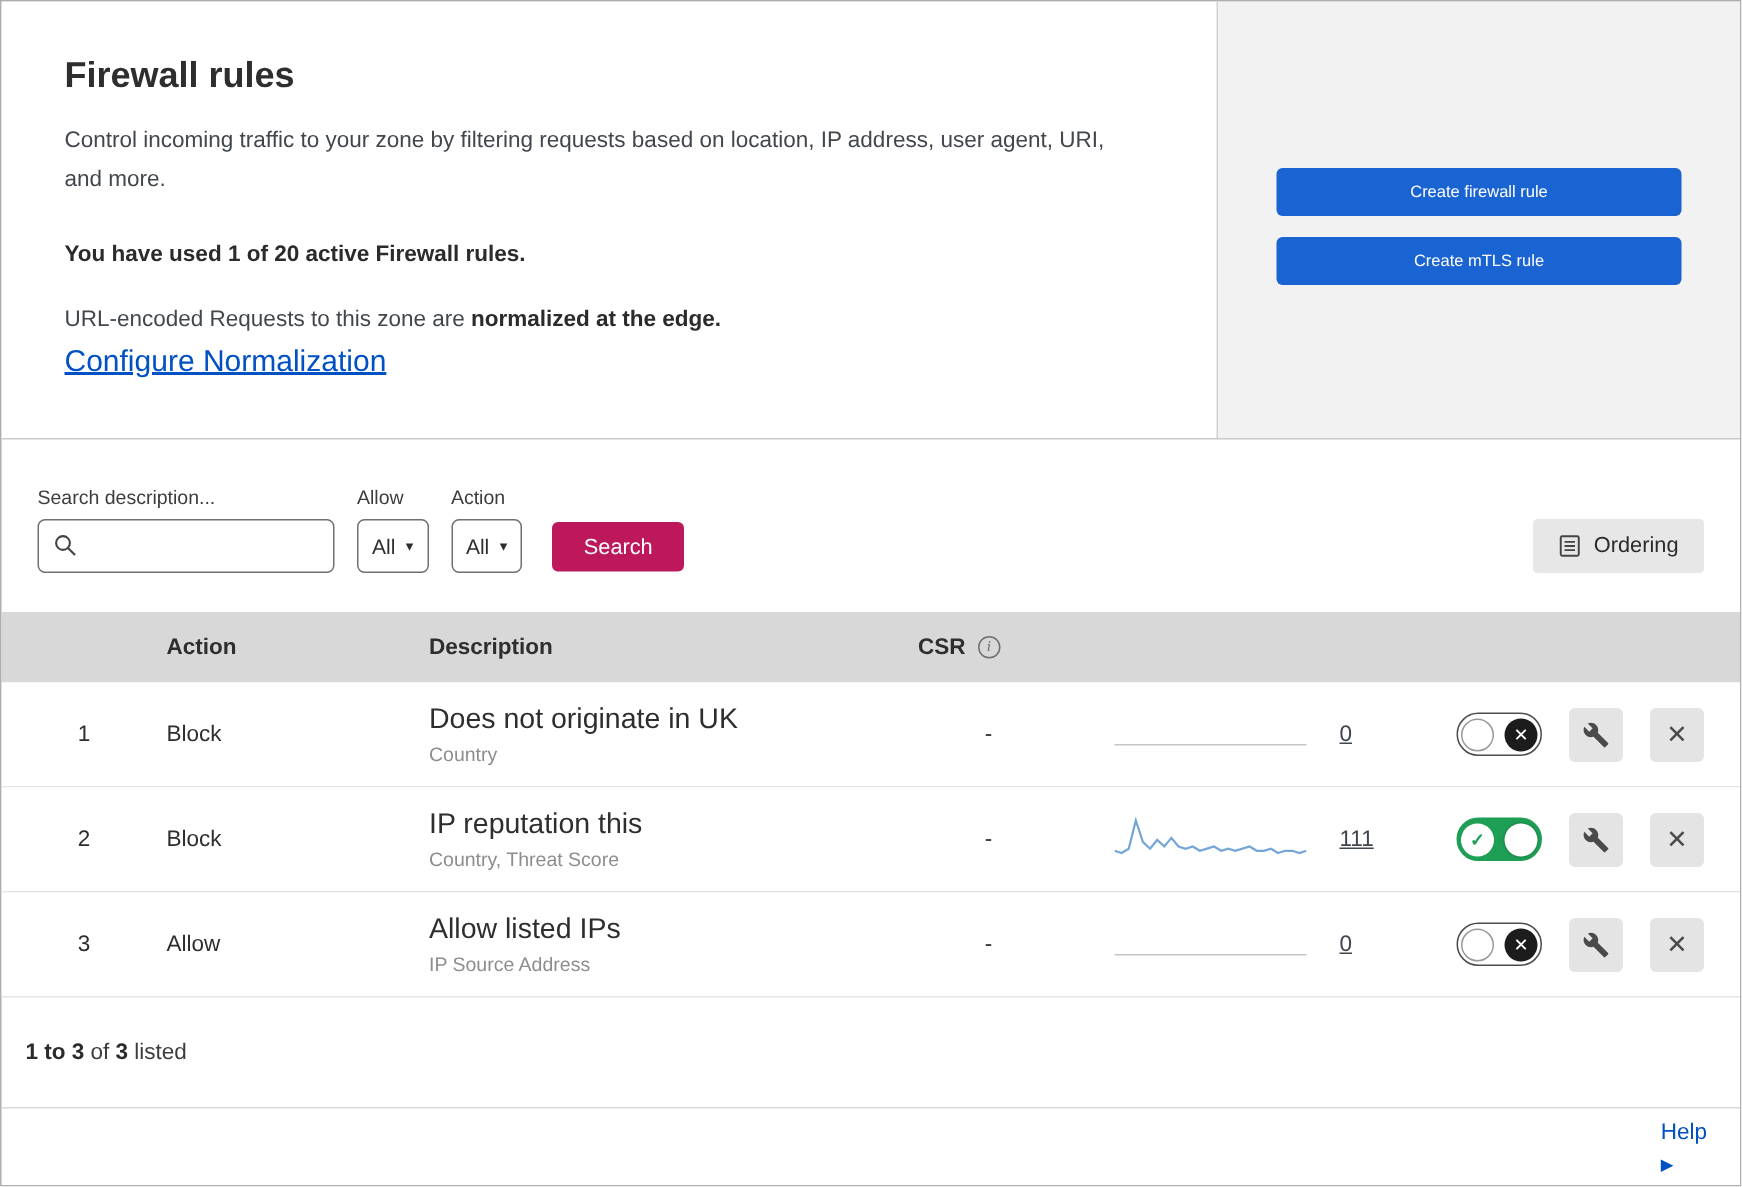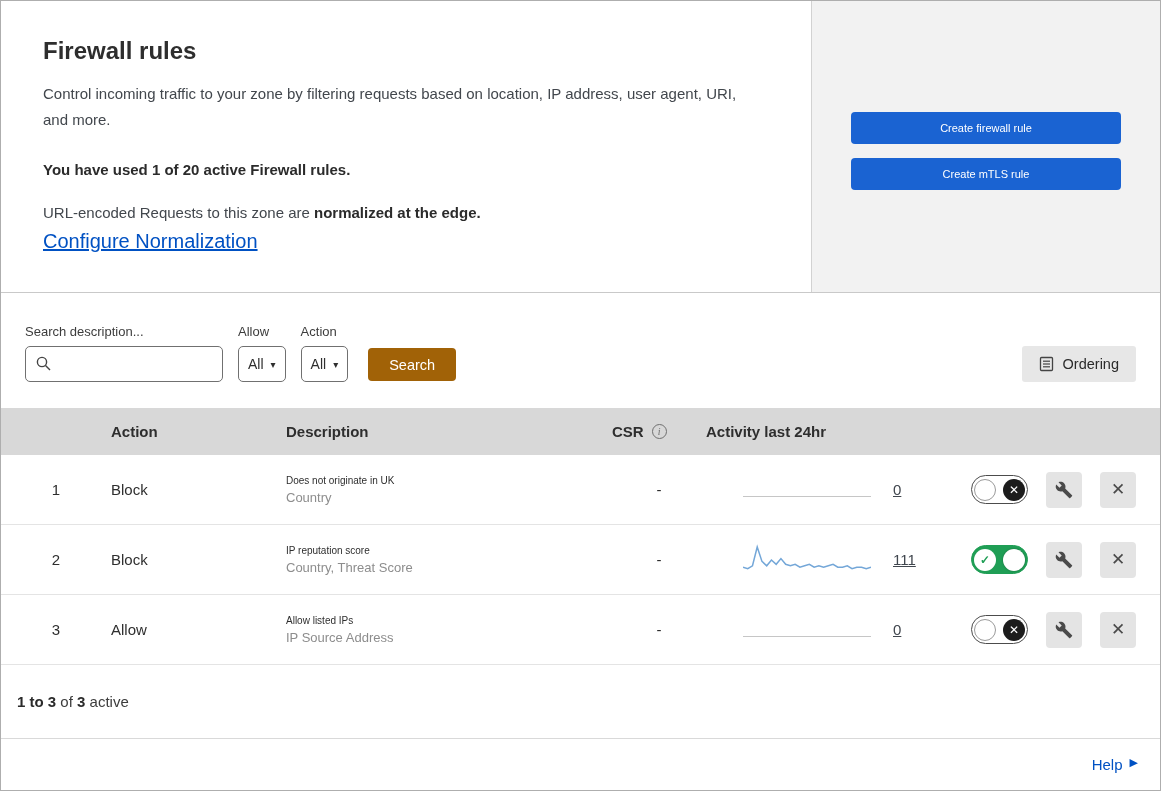--- a/index.html
+++ b/index.html
@@ -124,21 +124,21 @@
     gap: 7px;
     padding: 0 9px;
     font-size: 14px;
     color: #2e2e2e;
     cursor: pointer;
   }
   .caret { font-size: 10px; color: #2e2e2e; }
   .search-btn {
     height: 33px;
     padding: 0 21px;
-    background: #a16207;
+    background: #be185d;
     color: #fff;
     border: none;
     border-radius: 4px;
     font-size: 14.5px;
     font-family: inherit;
     margin-bottom: 1px;
     margin-left: 5px;
     cursor: pointer;
     margin-top: 33px;
   }
@@ -185,21 +185,21 @@
     font-style: italic;
     font-family: "Liberation Serif", serif;
   }
   .rule-row {
     height: 70px;
     border-bottom: 1px solid #e4e4e4;
     background: #fff;
   }
   .cell-index { text-align: center; font-size: 15px; color: #2e2e2e; }
   .cell-action { font-size: 15px; color: #2e2e2e; }
-  .cell-desc .main { font-size: 10px; color: #2e2e2e; }
+  .cell-desc .main { font-size: 19px; color: #2e2e2e; }
   .cell-desc .sub { font-size: 13px; color: #8d8d8d; margin-top: 4px; }
   .cell-csr { text-align: center; font-size: 15px; color: #2e2e2e; }
   .cell-activity {
     display: flex;
     align-items: center;
     gap: 22px;
     padding-left: 37px;
   }
   .flat-line {
     width: 128px;
@@ -284,20 +284,21 @@
     align-items: center;
     justify-content: flex-end;
     padding-right: 22px;
   }
   .help-link {
     display: flex;
     gap: 7px;
     color: #0051c3;
     font-size: 15px;
     cursor: pointer;
+    flex-direction: column;
   }
   .help-arrow { font-size: 11px; }
 </style>
 </head>
 <body>
 
 <div class="page">
 
   <div class="top-band">
     <div class="intro-card">
@@ -351,21 +352,20 @@
   </div>
 
   <div class="grid-row table-header">
     <div></div>
     <div>Action</div>
     <div>Description</div>
     <div class="csr-head">
       <span>CSR</span>
       <span class="info-icon">i</span>
     </div>
-    <div>Activity last 24hr</div>
     <div></div>
   </div>
 
   <div class="grid-row rule-row">
     <div class="cell-index">1</div>
     <div class="cell-action">Block</div>
     <div class="cell-desc">
       <div class="main">Does not originate in UK</div>
       <div class="sub">Country</div>
     </div>
@@ -387,21 +387,21 @@
       <button class="icon-btn">
         <span>✕</span>
       </button>
     </div>
   </div>
 
   <div class="grid-row rule-row">
     <div class="cell-index">2</div>
     <div class="cell-action">Block</div>
     <div class="cell-desc">
-      <div class="main">IP reputation score</div>
+      <div class="main">IP reputation this</div>
       <div class="sub">Country, Threat Score</div>
     </div>
     <div class="cell-csr">-</div>
     <div class="cell-activity">
       <div class="spark-holder"><svg width="128" height="34" viewBox="0 0 128 34">
             <polyline points="0,24.2 4.7407407407407405,25.7 9.481481481481481,22.8 14.222222222222221,4.0 18.962962962962962,18.4 23.703703703703702,22.8 28.444444444444443,17.0 33.18518518518518,21.3 37.925925925925924,15.6 42.666666666666664,21.3 47.407407407407405,22.8 52.148148148148145,21.3 56.888888888888886,24.2 61.629629629629626,22.8 66.37037037037037,21.3 71.11111111111111,24.2 75.85185185185185,22.8 80.5925925925926,24.2 85.33333333333333,22.8 90.07407407407408,21.3 94.81481481481481,24.2 99.55555555555556,24.2 104.29629629629629,22.8 109.03703703703704,25.7 113.77777777777777,24.2 118.51851851851852,24.2 123.25925925925925,25.7 128,24.2" fill="none" stroke="#74a7d8" stroke-width="1.5"></polyline>
           </svg></div>
       <a class="activity-count">111</a>
     </div>
     <div class="cell-controls">
@@ -442,21 +442,21 @@
           <path fill="#4a4a4a" d="M22.7 19l-9.1-9.1c.9-2.3.4-5-1.5-6.9-2-2-5-2.4-7.4-1.3L9 6 6 9 1.6 4.7C.4 7.1.9 10.1 2.9 12.1c1.9 1.9 4.6 2.4 6.9 1.5l9.1 9.1c.4.4 1 .4 1.4 0l2.3-2.3c.5-.4.5-1.1.1-1.4z"></path>
         </svg>
       </button>
       <button class="icon-btn">
         <span>✕</span>
       </button>
     </div>
   </div>
 
   <div class="footer-info">
-    <span><b>1 to 3</b><span> of </span><b>3</b><span> active</span></span>
+    <span><b>1 to 3</b><span> of </span><b>3</b><span> listed</span></span>
   </div>
   <div class="help-bar">
     <a class="help-link">
       <span>Help</span>
       <span class="help-arrow">▶</span>
     </a>
   </div>
 
 </div>
 

